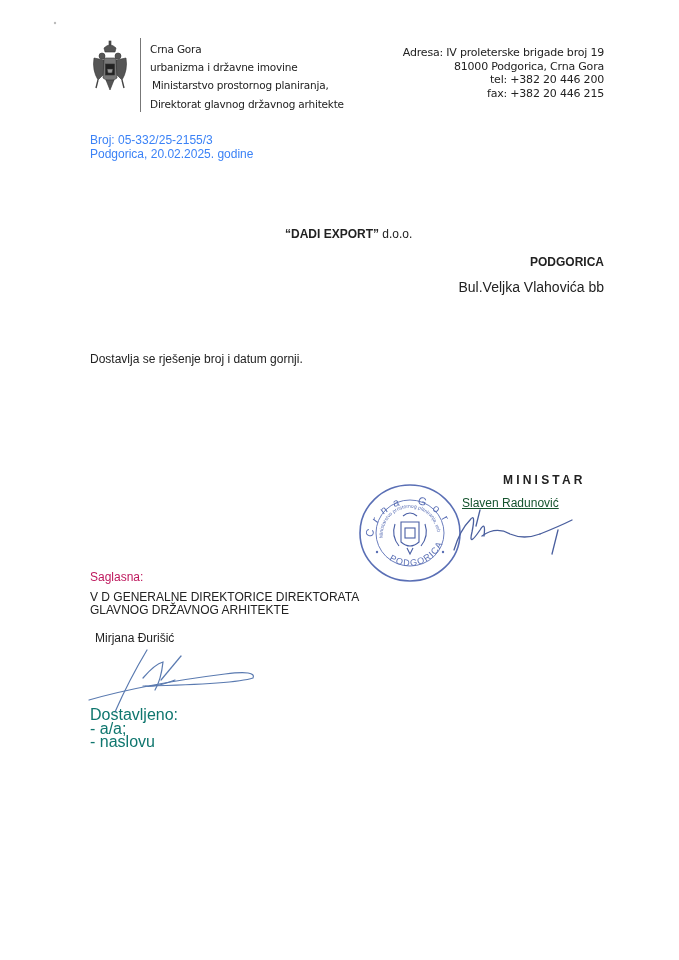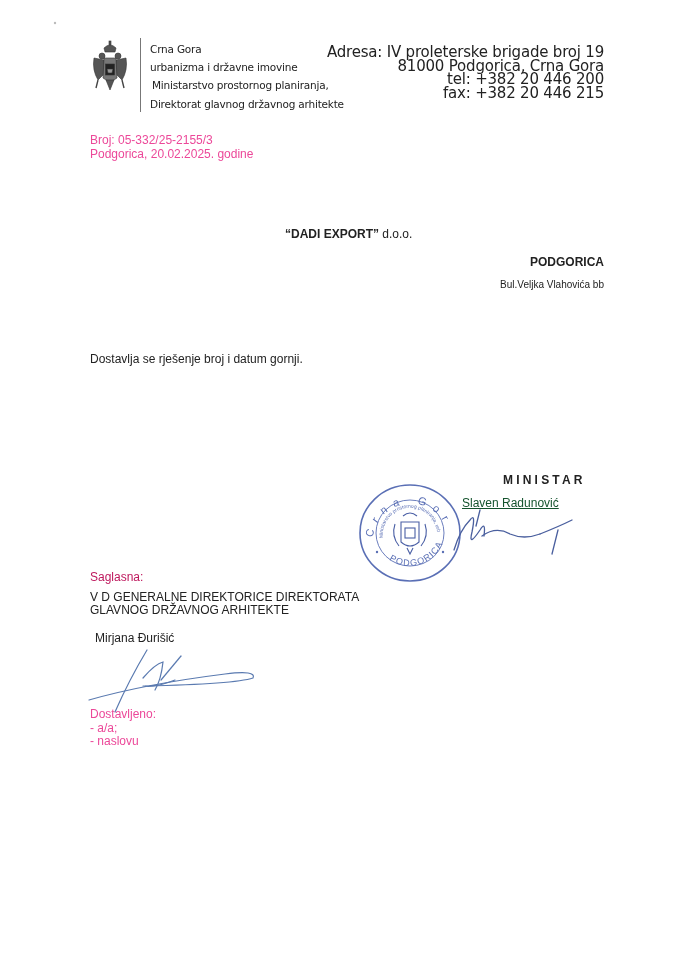--- a/index.html
+++ b/index.html
@@ -7,43 +7,43 @@
     body { position: relative; font-family: "Liberation Sans", sans-serif; color: #1a1a1a; }
 
     .abs { position: absolute; }
 
     .crest { left: 90px; top: 40px; width: 40px; height: 58px; }
     .divider { left: 140px; top: 38px; width: 1px; height: 74px; background: #777; }
 
     .org-lines { left: 150px; top: 40px; font-family: "DejaVu Sans", sans-serif; font-size: 10.5px; line-height: 18.2px; color: #222; letter-spacing: -0.2px; }
     .org-lines div:nth-child(3) { padding-left: 2px; }
 
-    .contact { right: 75px; top: 46px; text-align: right; font-family: "DejaVu Sans", sans-serif; font-size: 15px; line-height: 13.5px; color: #222; letter-spacing: -0.2px; }
+    .contact { right: 75px; top: 46px; text-align: right; font-family: "DejaVu Sans", sans-serif; font-size: 11px; line-height: 13.5px; color: #222; letter-spacing: -0.2px; }
 
-    .ref { left: 90px; top: 133px; font-size: 12px; line-height: 14px; color: #ec4899; }
+    .ref { left: 90px; top: 133px; font-size: 12px; line-height: 14px; color: #3b82f6; }
 
     .addressee-name { left: 285px; top: 227px; font-size: 12px; font-weight: bold; color: #222; }
     .addressee-name .suffix { font-weight: normal; }
     .addressee-city { right: 75px; top: 255px; font-size: 12px; font-weight: bold; color: #222; }
-    .addressee-street { right: 75px; top: 279px; font-size: 10px; color: #222; margin-left: 48px; }
+    .addressee-street { right: 75px; top: 279px; font-size: 14px; color: #222; margin-left: 48px; }
 
     .body-text { left: 90px; top: 352px; font-size: 12px; color: #222; }
 
     .minister-title { left: 475px; top: 473px; font-size: 12px; font-weight: bold; letter-spacing: 3.2px; color: #222; padding-left: 28px; }
     .minister-name { left: 462px; top: 496px; font-size: 12px; color: #14532d; text-decoration: underline; }
 
     .stamp { left: 355px; top: 480px; width: 110px; height: 106px; }
     .sig-minister { left: 440px; top: 490px; width: 150px; height: 70px; }
 
     .saglasna { left: 90px; top: 570px; font-size: 12px; color: #be185d; }
     .director-title { left: 90px; top: 591px; font-size: 12px; font-weight: normal; line-height: 13px; color: #222; }
     .director-name { left: 95px; top: 631px; font-size: 12px; color: #222; }
     .sig-director { left: 85px; top: 640px; width: 180px; height: 75px; }
 
-    .distribution { left: 90px; top: 708px; font-size: 12px; line-height: 13.5px; color: #ec4899; }
+    .distribution { left: 90px; top: 708px; font-size: 16px; line-height: 13.5px; color: #0f766e; }
 
     .corner-mark { left: 52px; top: 20px; width: 6px; height: 6px; }
   </style>
 </head>
 <body>
 
 <svg class="abs corner-mark" viewBox="0 0 6 6">
   <circle cx="3" cy="3" r="1.2" fill="#bbb"></circle>
 </svg>
 

